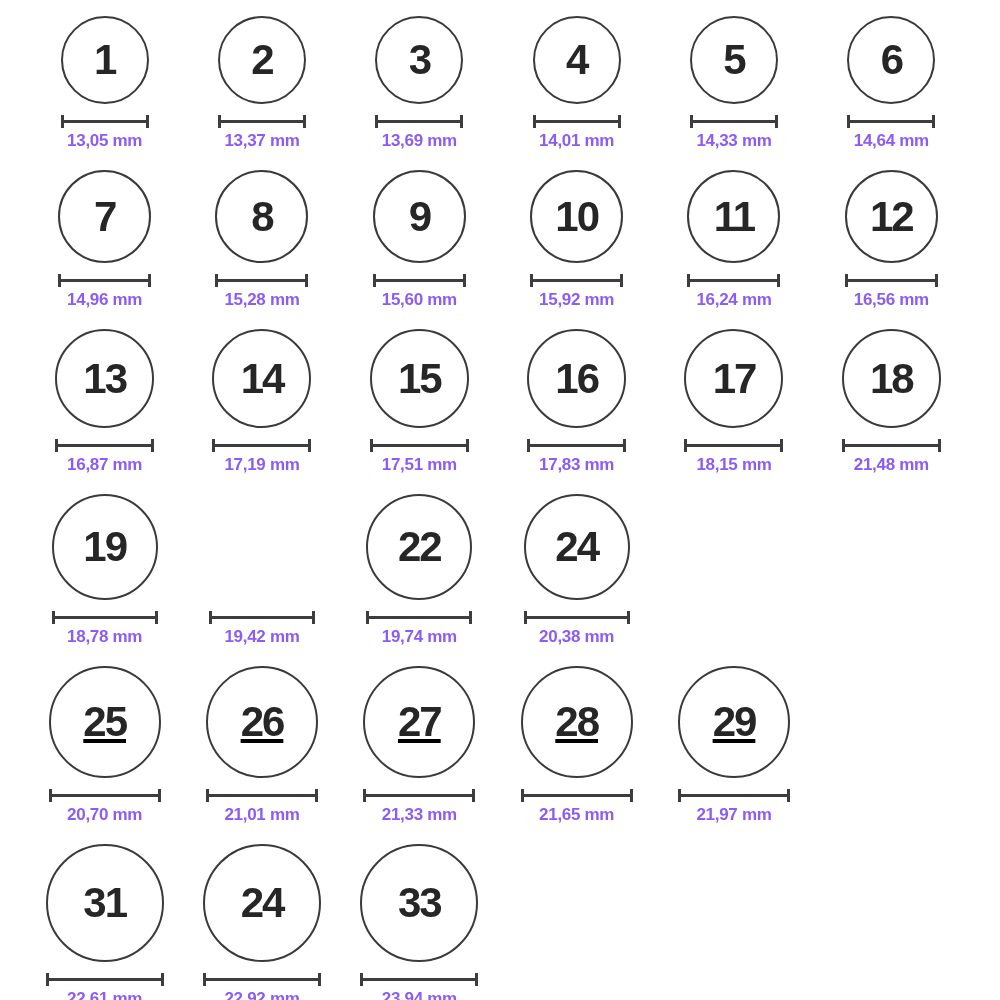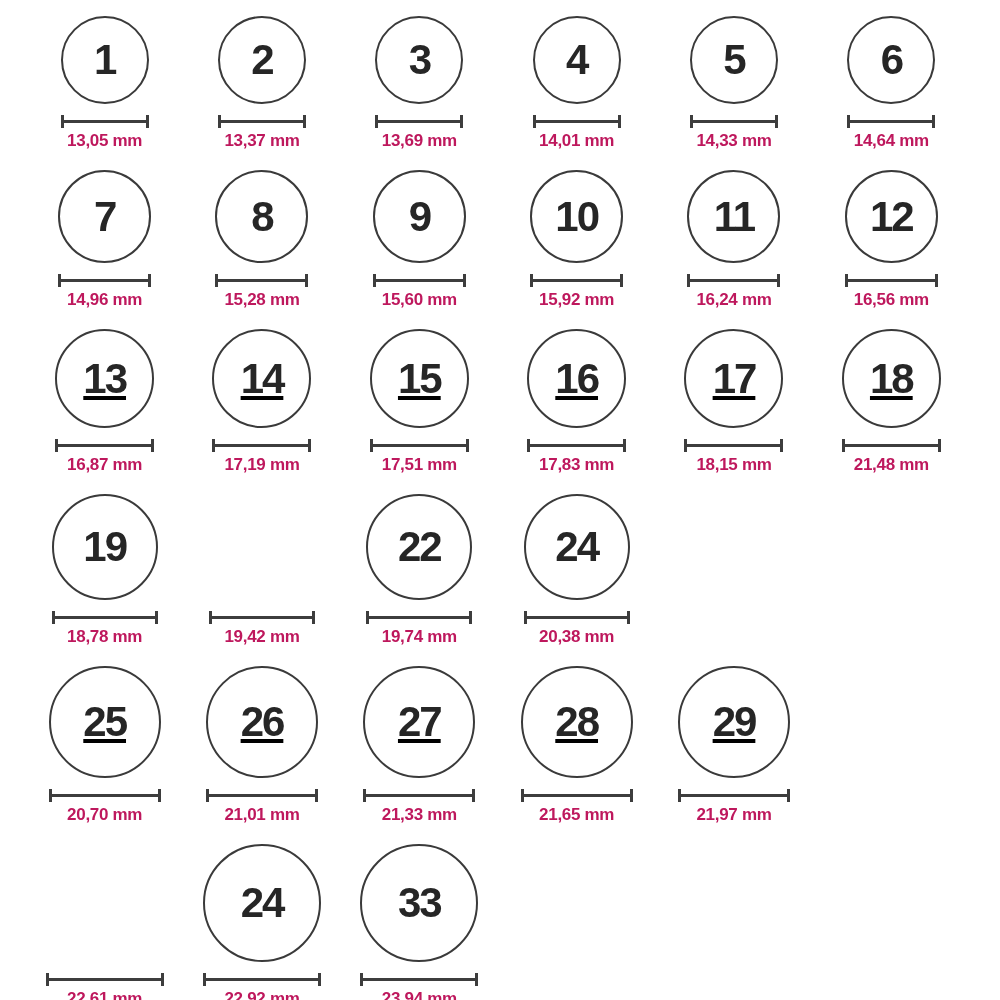--- a/index.html
+++ b/index.html
@@ -60,29 +60,29 @@
     top: 50%;
     height: 3px;
     margin-top: -1.5px;
     background: #3d3d3d;
   }
   .dim-label {
     margin-top: 3px;
     font-size: 17px;
     font-weight: 700;
     letter-spacing: -0.3px;
-    color: #be185d;
+    color: #8b5cf6;
     white-space: nowrap;
   }
   
   .r1 .circle, .r1 .dim-line { width: 88px; }
   .r1 .circle { height: 88px; }
   .r2 .circle, .r2 .dim-line { width: 93px; }
   .r2 .circle { height: 93px; }
-  .r3 .circle, .r3 .dim-line { width: 99px; text-decoration: underline; }
+  .r3 .circle, .r3 .dim-line { width: 99px; }
   .r3 .circle { height: 99px; }
   .r4 .circle, .r4 .dim-line { width: 106px; }
   .r4 .circle { height: 106px; }
   .r5 .circle, .r5 .dim-line { width: 112px; }
   .r5 .circle { height: 112px; text-decoration: underline; }
   .r6 .circle, .r6 .dim-line { width: 118px; }
   .r6 .circle { height: 118px; }
 </style>
 </head>
 <body>
@@ -279,20 +279,23 @@
       <div class="cell">
         <div class="circle">
           <span class="num">29</span>
         </div>
         <div class="dim-line"></div>
         <div class="dim-label">21,97 mm</div>
       </div>
     </div>
   <div class="row r6">
       <div class="cell">
+        <div class="circle">
+          <span class="num">31</span>
+        </div>
         <div class="dim-line"></div>
         <div class="dim-label">22,61 mm</div>
       </div>
       <div class="cell">
         <div class="circle">
           <span class="num">24</span>
         </div>
         <div class="dim-line"></div>
         <div class="dim-label">22,92 mm</div>
       </div>

